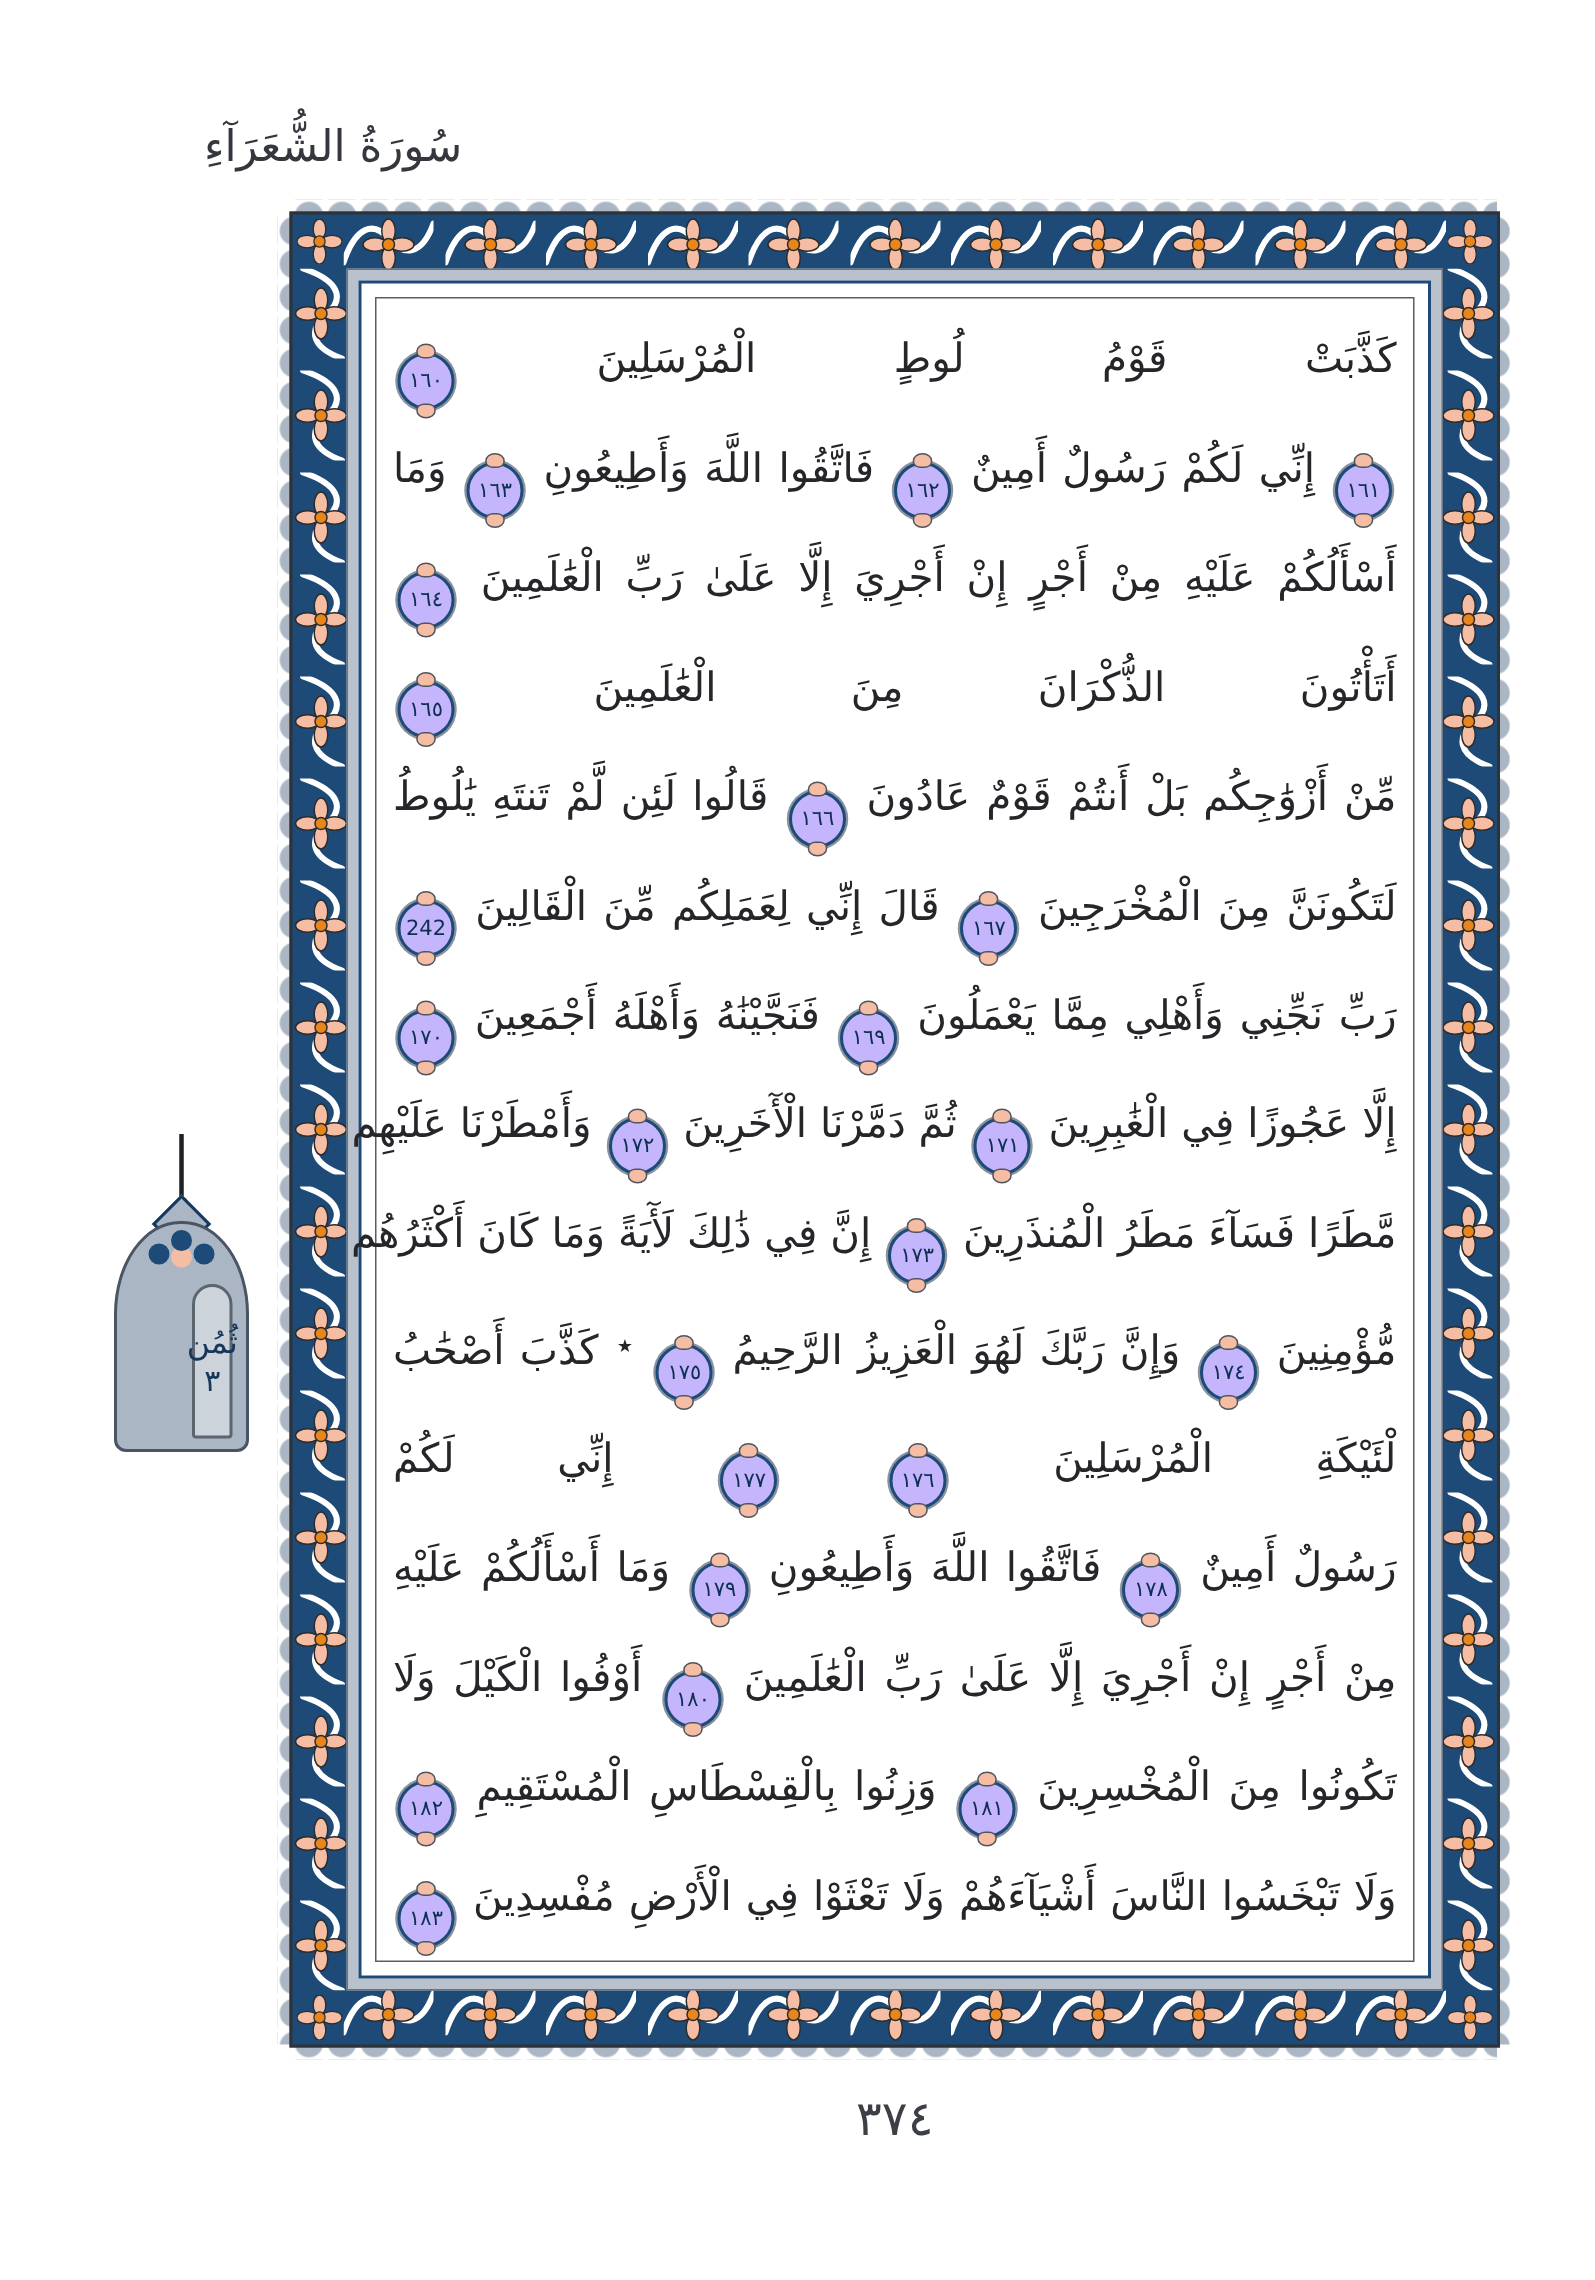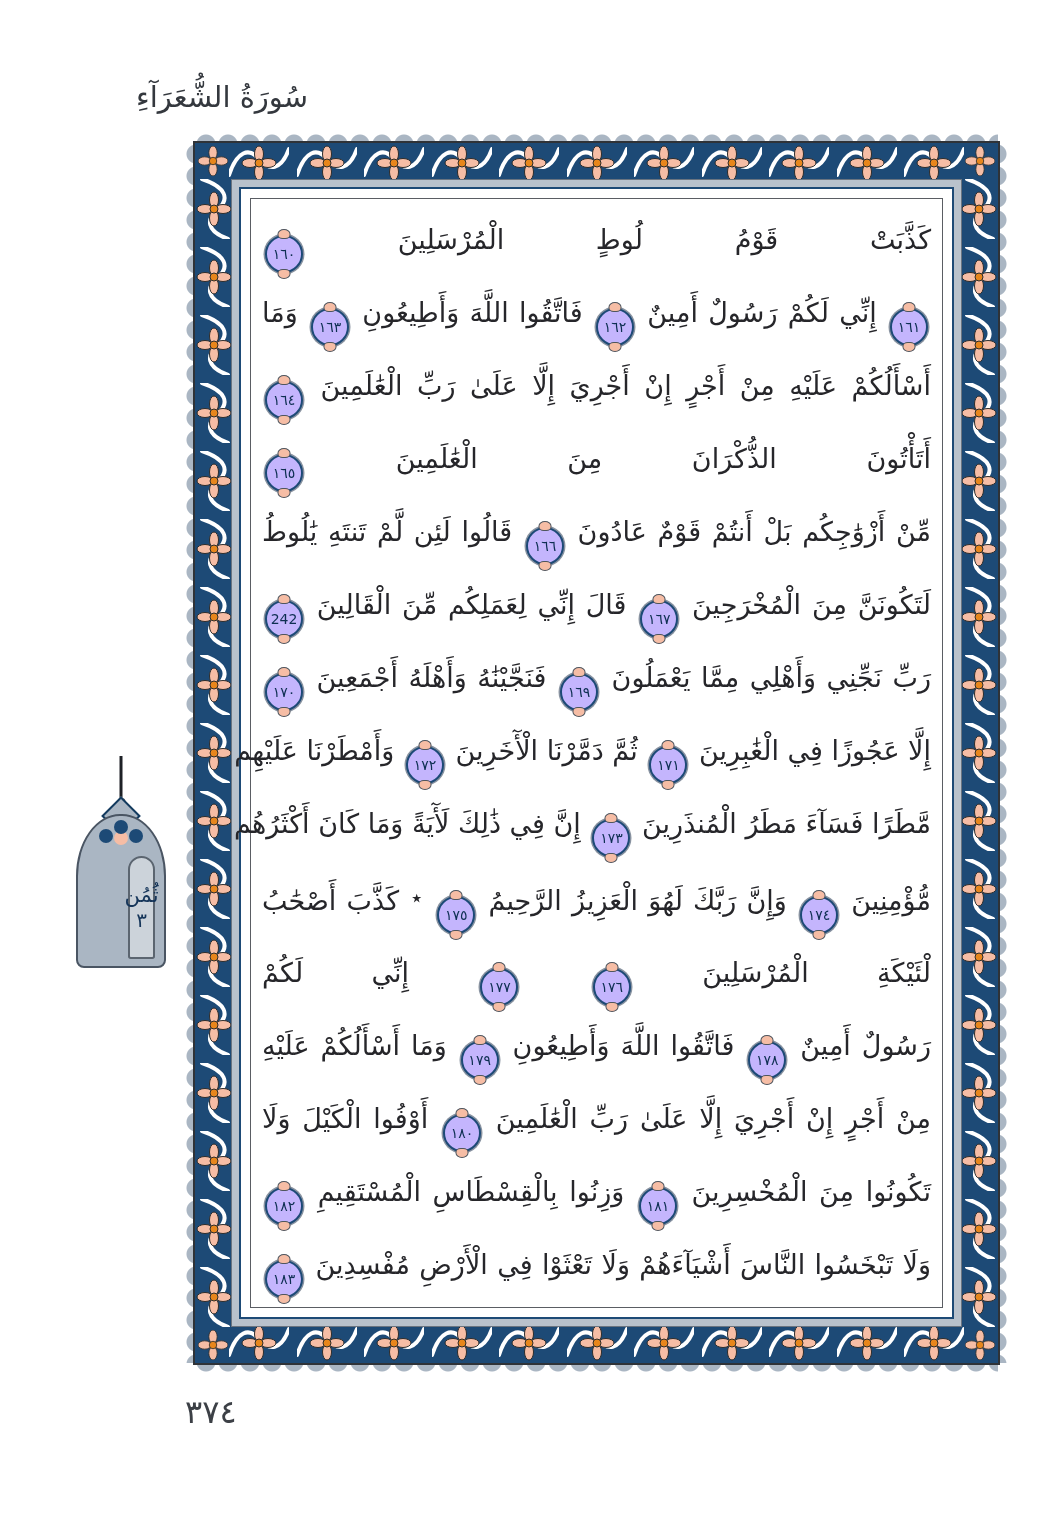--- a/index.html
+++ b/index.html
@@ -72,21 +72,21 @@
   .thumn .orn{position:absolute;top:64px;left:50%;transform:translateX(-50%);
     width:14px;height:14px;border-radius:50%;background:#1d4a76;
     box-shadow:-15px 9px 0 #1d4a76,15px 9px 0 #1d4a76,0 11px 0 #f6bda5;}
   .thumn .panel{position:absolute;left:11px;right:11px;top:100px;bottom:9px;background:#ccd3da;
     border:2px solid #5b6570;border-radius:30px 30px 6px 6px;
     display:flex;flex-direction:column;align-items:center;justify-content:center;gap:2px;margin-left:41px;}
   .thumn .lbl{font-size:21px;color:#16365a;line-height:1.1;}
   .thumn .num{font-size:20px;color:#16365a;line-height:1.1;}
 
   
-  .pagenum{position:absolute;left:185px;width:823px;top:1393px;text-align:left;
+  .pagenum{position:absolute;left:185px;width:823px;top:1393px;text-align:center;
     font-size:32px;color:#3c4046;}
 </style>
 </head>
 <body>
 
 <div class="page">
 
   <div class="hdr hdr-left">سُورَةُ الشُّعَرَآءِ</div>
 
   <div class="frame">

